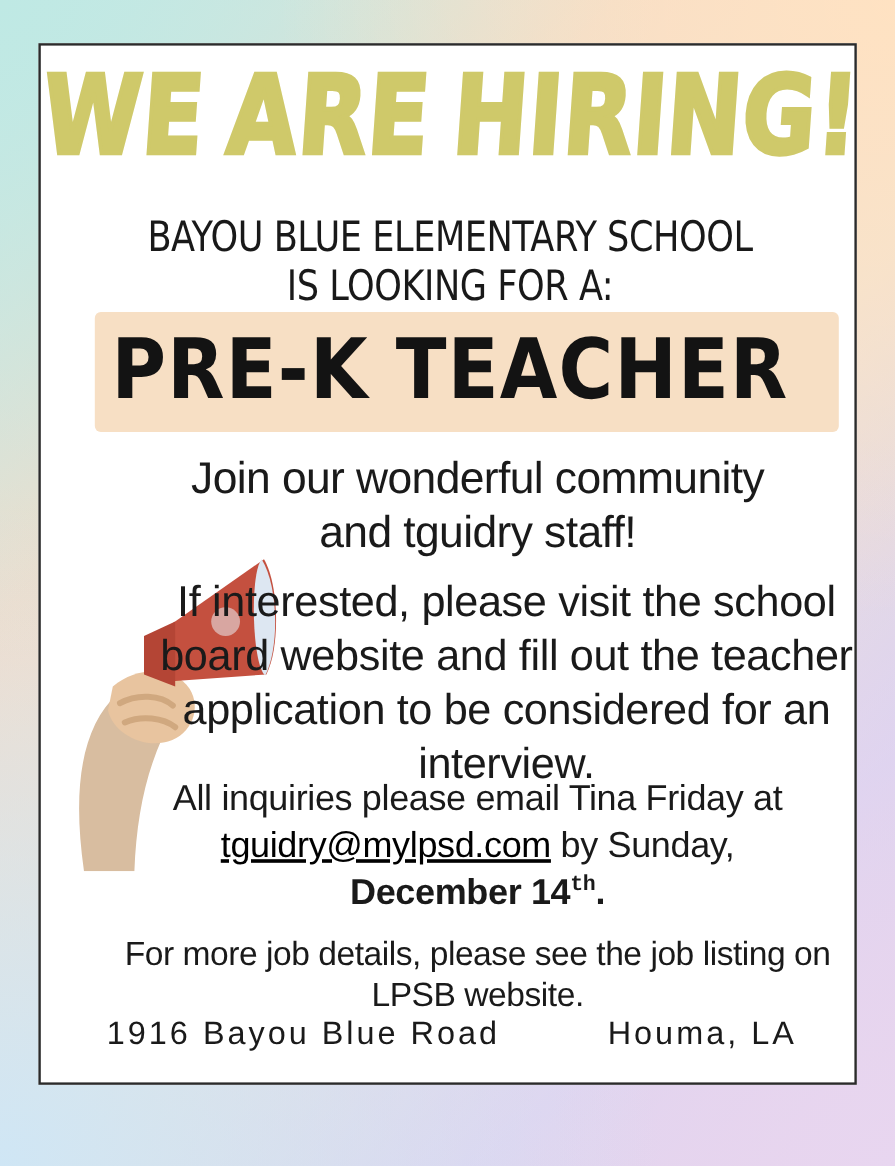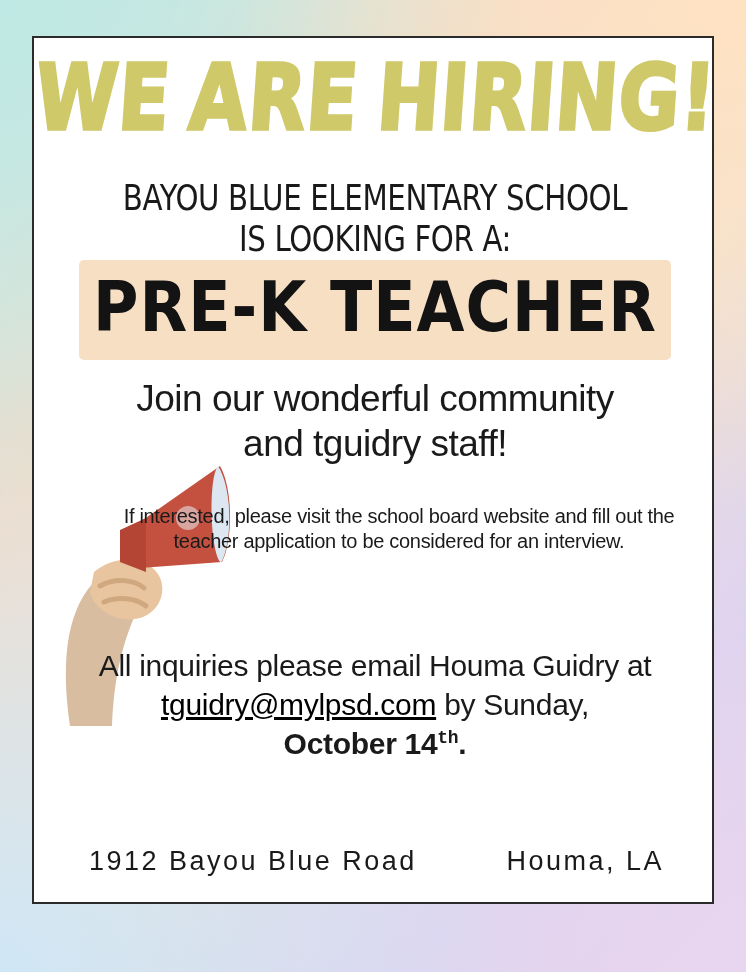--- a/index.html
+++ b/index.html
@@ -87,20 +87,21 @@
 
   
   .title-band {
     position: absolute;
     left: 45px;
     top: 222px;
     width: 592px;
     height: 100px;
     background: #f7dfc4;
     border-radius: 5px;
+    padding-left: 28px;
   }
   .title-band .job-title {
     position: absolute;
     left: 0;
     top: 8px;
     width: 592px;
     text-align: center;
     font-family: "DejaVu Sans", sans-serif;
     font-weight: bold;
     font-size: 62px;
@@ -110,33 +111,34 @@
     transform: scaleY(1.12);
   }
 
   
   .body-text {
     position: absolute;
     text-align: center;
     color: #1a1a1a;
     font-family: "Liberation Sans", sans-serif;
     line-height: 1.22;
+    padding-left: 23px;
   }
   .join-line {
     left: 0;
     top: 338px;
     width: 682px;
     font-size: 37px;
     letter-spacing: -0.5px;
   }
   .visit-line {
     left: 60px;
-    top: 466px;
+    top: 440px;
     width: 610px;
-    font-size: 20px;
+    font-size: 36px;
     letter-spacing: -0.3px;
     line-height: 1.25;
   }
   .email-line {
     left: 22px;
     top: 608px;
     width: 638px;
     font-size: 30px;
     letter-spacing: -0.3px;
     line-height: 1.3;
@@ -220,29 +222,30 @@
 
         <path d="M78 104 L104 92 L104 146 L78 136 Z" fill="#b44535"></path>
 
         <ellipse cx="146" cy="92" rx="12" ry="12" fill="#e9edf3" opacity="0.55"></ellipse>
       </svg>
     </div>
 
     <div class="body-text visit-line">If interested, please visit the school board website and fill out the teacher application to be considered for an interview.</div>
 
     <div class="body-text email-line">
-      <div>All inquiries please email Houma Guidry at</div>
+      <div>All inquiries please email Tina Friday at</div>
       <div>
         <span class="email-link">tguidry@mylpsd.com</span><span> by Sunday,</span>
       </div>
       <div class="deadline">
-        <span>October 14</span><sup>th</sup><span>.</span>
+        <span>December 14</span><sup>th</sup><span>.</span>
       </div>
     </div>
 
+    <div class="body-text details-line">For more job details, please see the job listing on LPSB website.</div>
 
     <div class="address-row">
-      <span>1912 Bayou Blue Road</span>
+      <span>1916 Bayou Blue Road</span>
       <span>Houma, LA</span>
     </div>
 
   </div>
 </div>
 
 </body></html>

